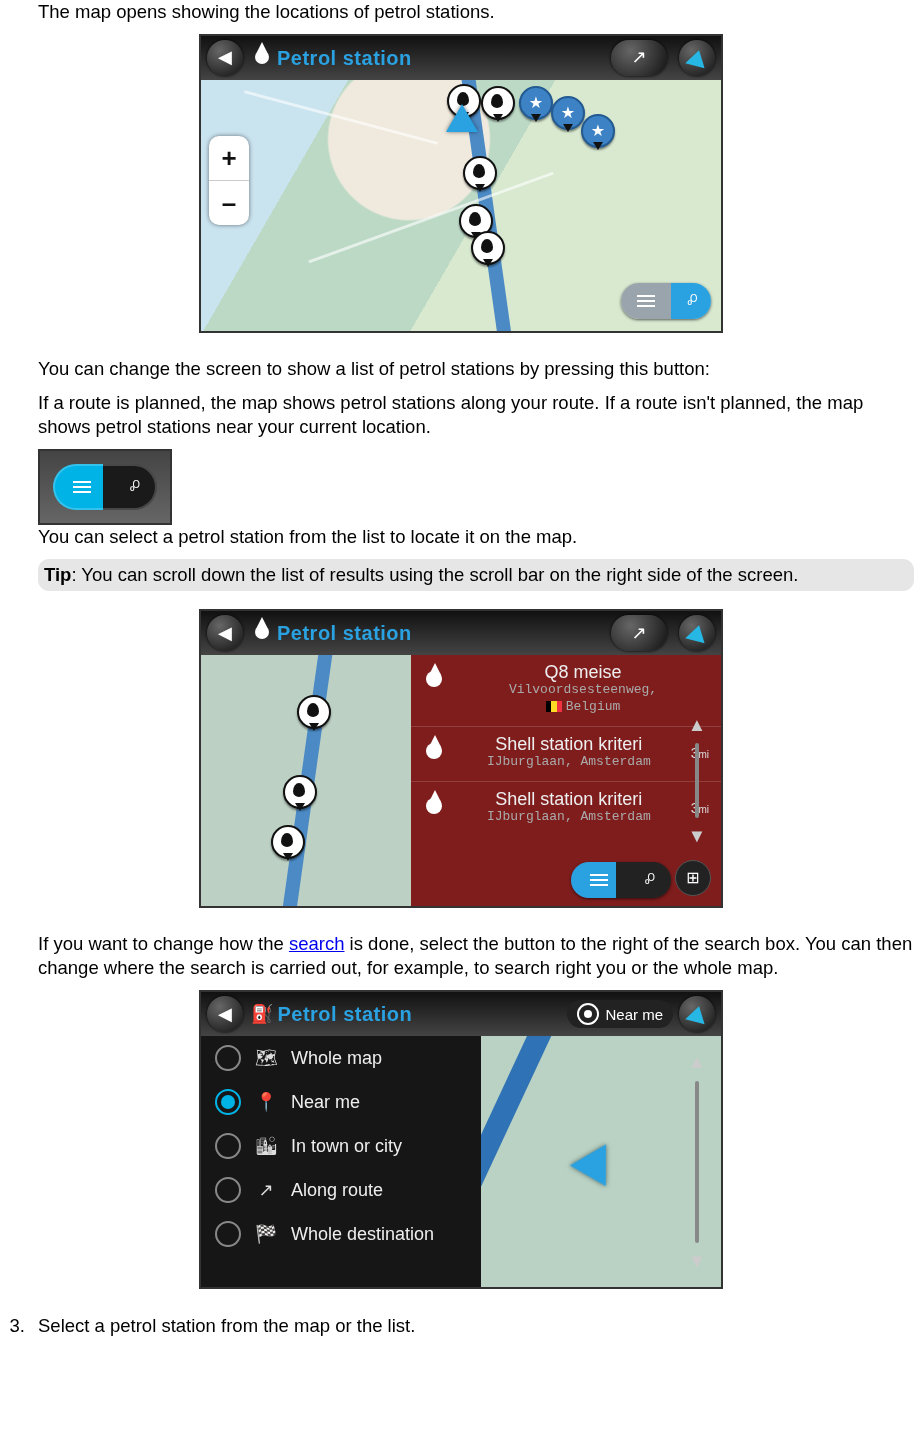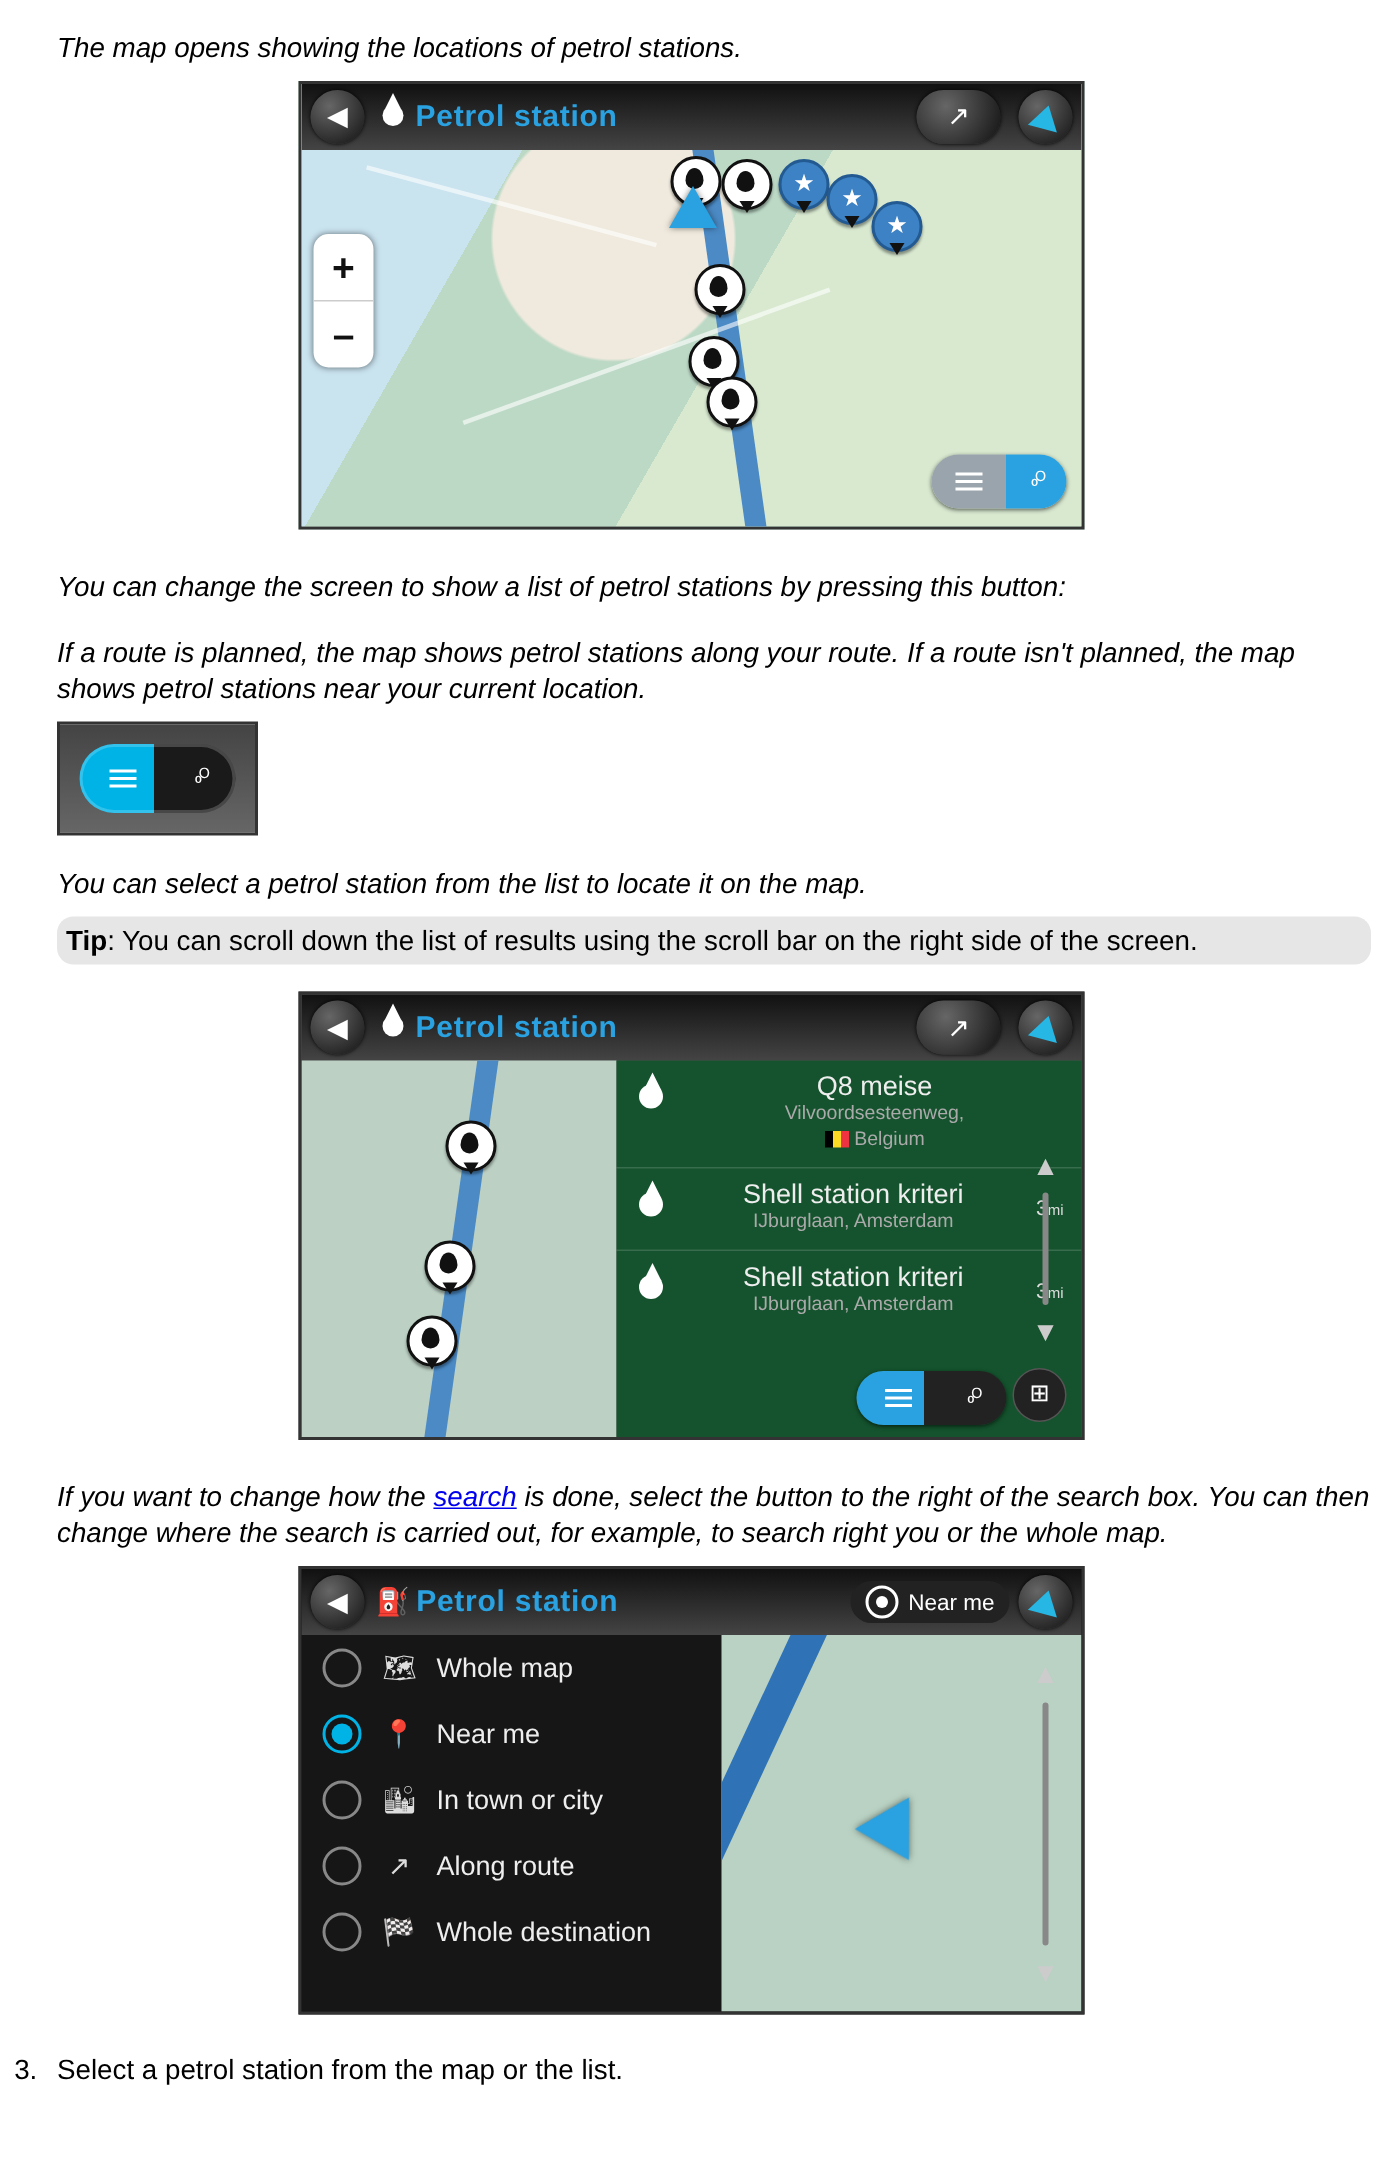--- a/index.html
+++ b/index.html
@@ -10,21 +10,21 @@
     background: #fff;
     line-height: 1.3;
   }
   .page {
     width: 922px;
     margin: 0 auto;
     padding: 0;
     box-sizing: border-box;
   }
   .content-indent { padding-left: 38px; padding-right: 8px; }
-  p { margin: 20px 0 10px 0; font-style: italic; }
+  p { margin: 0 0 10px 0; }
   .tip-box {
     background: #e6e6e6;
     padding: 4px 6px;
     margin: 6px 0 18px 0;
     border-radius: 11px;
   }
   .tip-box strong { font-weight: bold; }
   .center { text-align: center; margin: 8px 0 18px 0; }
   a.link { color: #0000ee; text-decoration: underline; }
   .page-num { text-align: center; font-size: 17px; margin-top: 6px; }
@@ -167,21 +167,21 @@
 
   
   .shot2 { width:520px; height:295px; position:relative; background:#555; }
   .shot2 .mapL {
     position:absolute; left:0; top:44px; bottom:0; width:210px;
     background:#bcd0c4;
     overflow:hidden;
   }
   .shot2 .listR {
     position:absolute; left:210px; right:0; top:44px; bottom:0;
-    background:#14532d;
+    background:#7f1d1d;
   }
   .list-row {
     display:flex; align-items:flex-start; gap:10px;
     padding:8px 12px 10px 12px;
     border-bottom:1px solid rgba(255,255,255,0.15);
     color:#eee;
   }
   .list-row .ic {
     width:24px;height:28px; position:relative; flex-shrink:0;
     margin-top:2px;
@@ -190,21 +190,21 @@
     content:""; position:absolute; left:3px; top:6px; width:16px;height:16px;
     border-radius:50%; background:#fff;
   }
   .list-row .ic::after{
     content:""; position:absolute; left:6px; top:-2px;
     border-left:6px solid transparent; border-right:6px solid transparent;
     border-bottom:12px solid #fff;
   }
   .list-row .txt { flex:1; }
   .list-row .nm{ font-size:18px; line-height:1.05; }
-  .list-row .sub{ font-size:13px; color:#aaa; }
+  .list-row .sub{ font-size:13px; color:#aaa;font-family:Liberation Mono, monospace; }
   .list-row .dist{ font-size:14px; color:#ddd; align-self:center; }
   .flag {
     display:inline-block; width:16px; height:11px; vertical-align:middle;
     background: linear-gradient(90deg,#000 0 33%, #fdda24 33% 66%, #ef3340 66% 100%);
     margin-right:4px;
   }
   .scroll-ind {
     position:absolute; right:8px; top:58px; bottom:58px; width:32px;
     display:flex; flex-direction:column; align-items:center; justify-content:space-between;
     color:#ccc;

